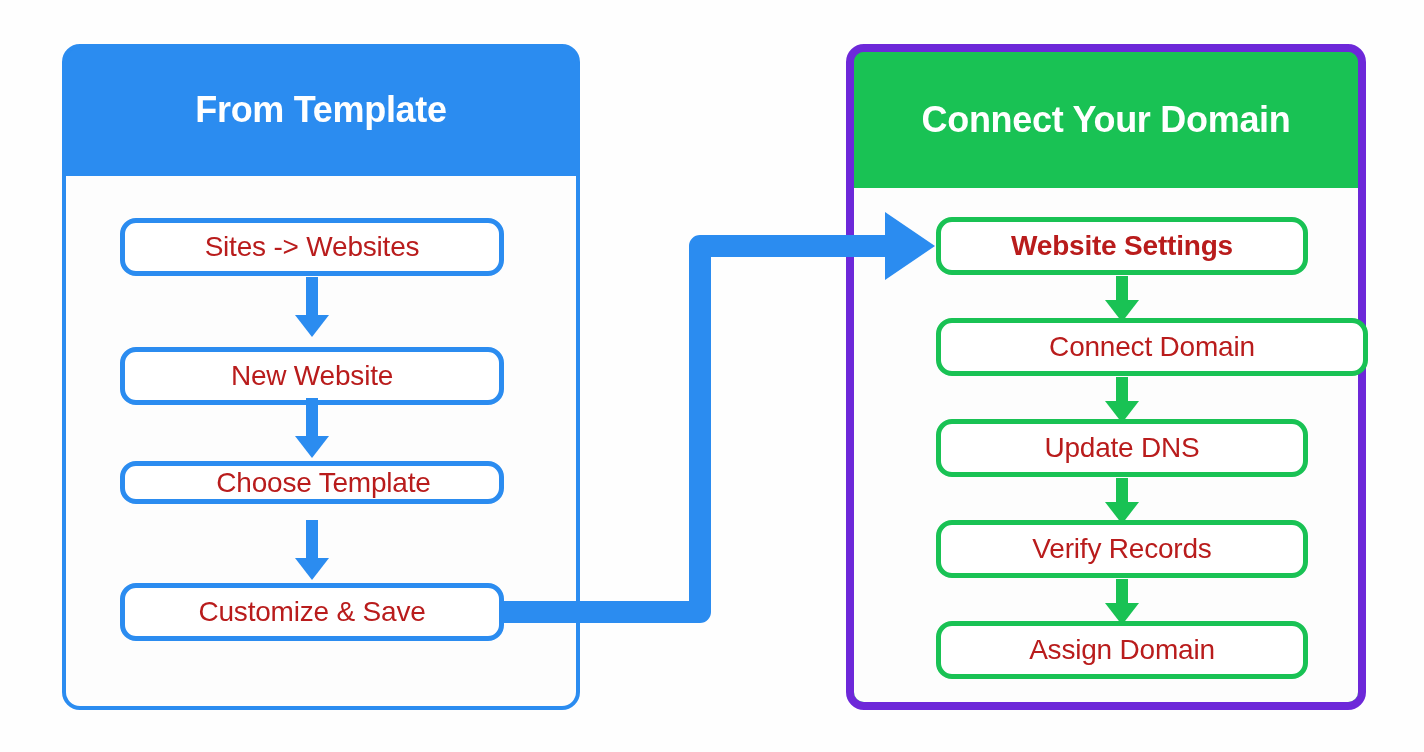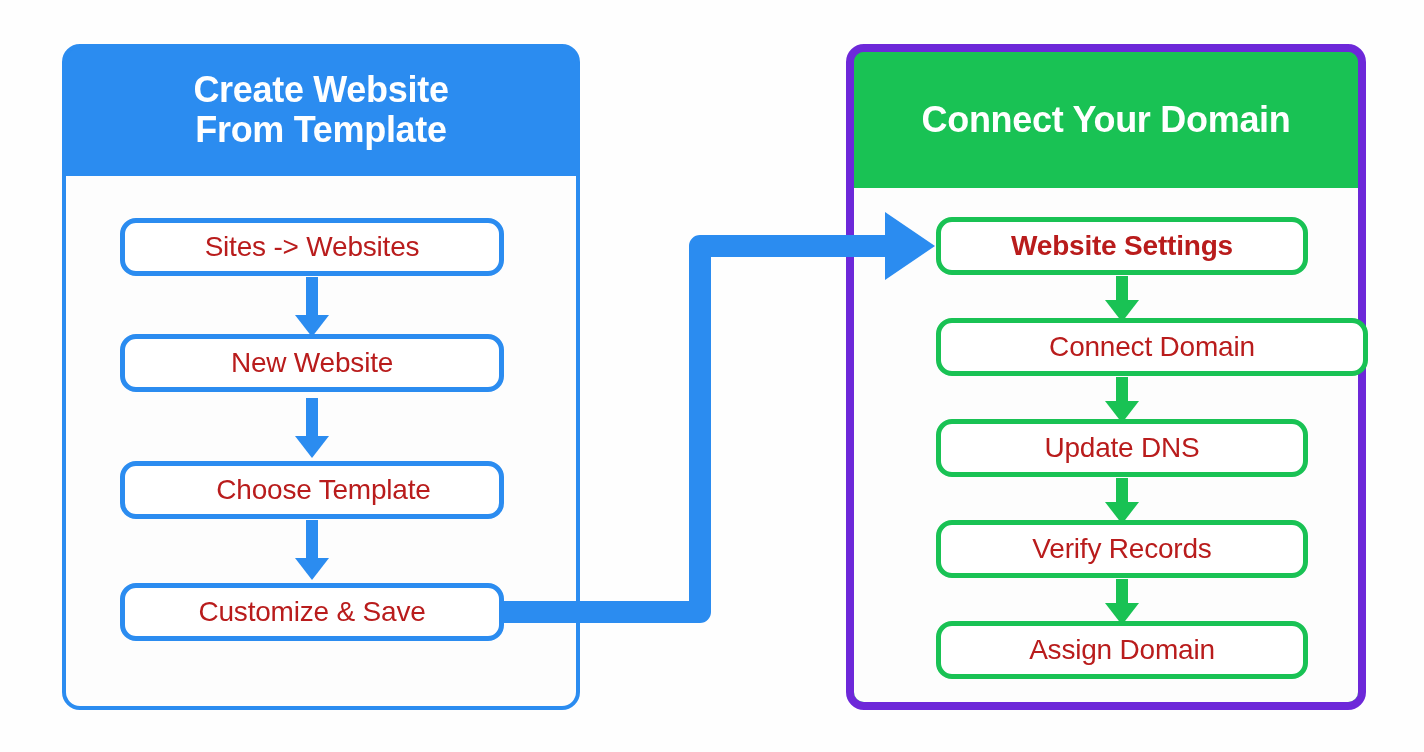--- a/index.html
+++ b/index.html
@@ -123,42 +123,41 @@
   #connector { position: absolute; left: 0; top: 0; width: 1424px; height: 752px; pointer-events: none; }
 </style>
 </head>
 <body>
 
 <div id="canvas">
 
   <div class="panel" id="panel-create">
     <div class="panel-header">
       <div>
-        <div>Create Website</div>
         <div>From Template</div>
       </div>
     </div>
     <div class="panel-body"></div>
   </div>
 
   <div class="step-box blue" style="left:120px; top:218px; width:384px; height:58px;">Sites -&gt; Websites</div>
 
   <div class="v-arrow blue" style="left:295px; top:277px; height:60px;">
     <div class="shaft" style="height:40px;"></div>
     <div class="head" style="top:38px;"></div>
   </div>
 
-  <div class="step-box blue" style="left:120px; top:334px; width:384px; height:58px;">New Website</div>
+  <div class="step-box blue" style="left:120px; top:347px; width:384px; height:58px;">New Website</div>
 
   <div class="v-arrow blue" style="left:295px; top:398px; height:60px;">
     <div class="shaft" style="height:40px;"></div>
     <div class="head" style="top:38px;"></div>
   </div>
 
-  <div class="step-box blue" style="left:120px; top:461px; width:384px; height:58px;padding-left:23px;">Choose Template</div>
+  <div class="step-box blue" style="left:120px; top:461px; width:384px; height:43px;padding-left:23px;">Choose Template</div>
 
   <div class="v-arrow blue" style="left:295px; top:520px; height:60px;">
     <div class="shaft" style="height:40px;"></div>
     <div class="head" style="top:38px;"></div>
   </div>
 
   <div class="step-box blue" style="left:120px; top:583px; width:384px; height:58px;">Customize &amp; Save</div>
 
   <div class="panel" id="panel-connect">
     <div class="panel-header">

